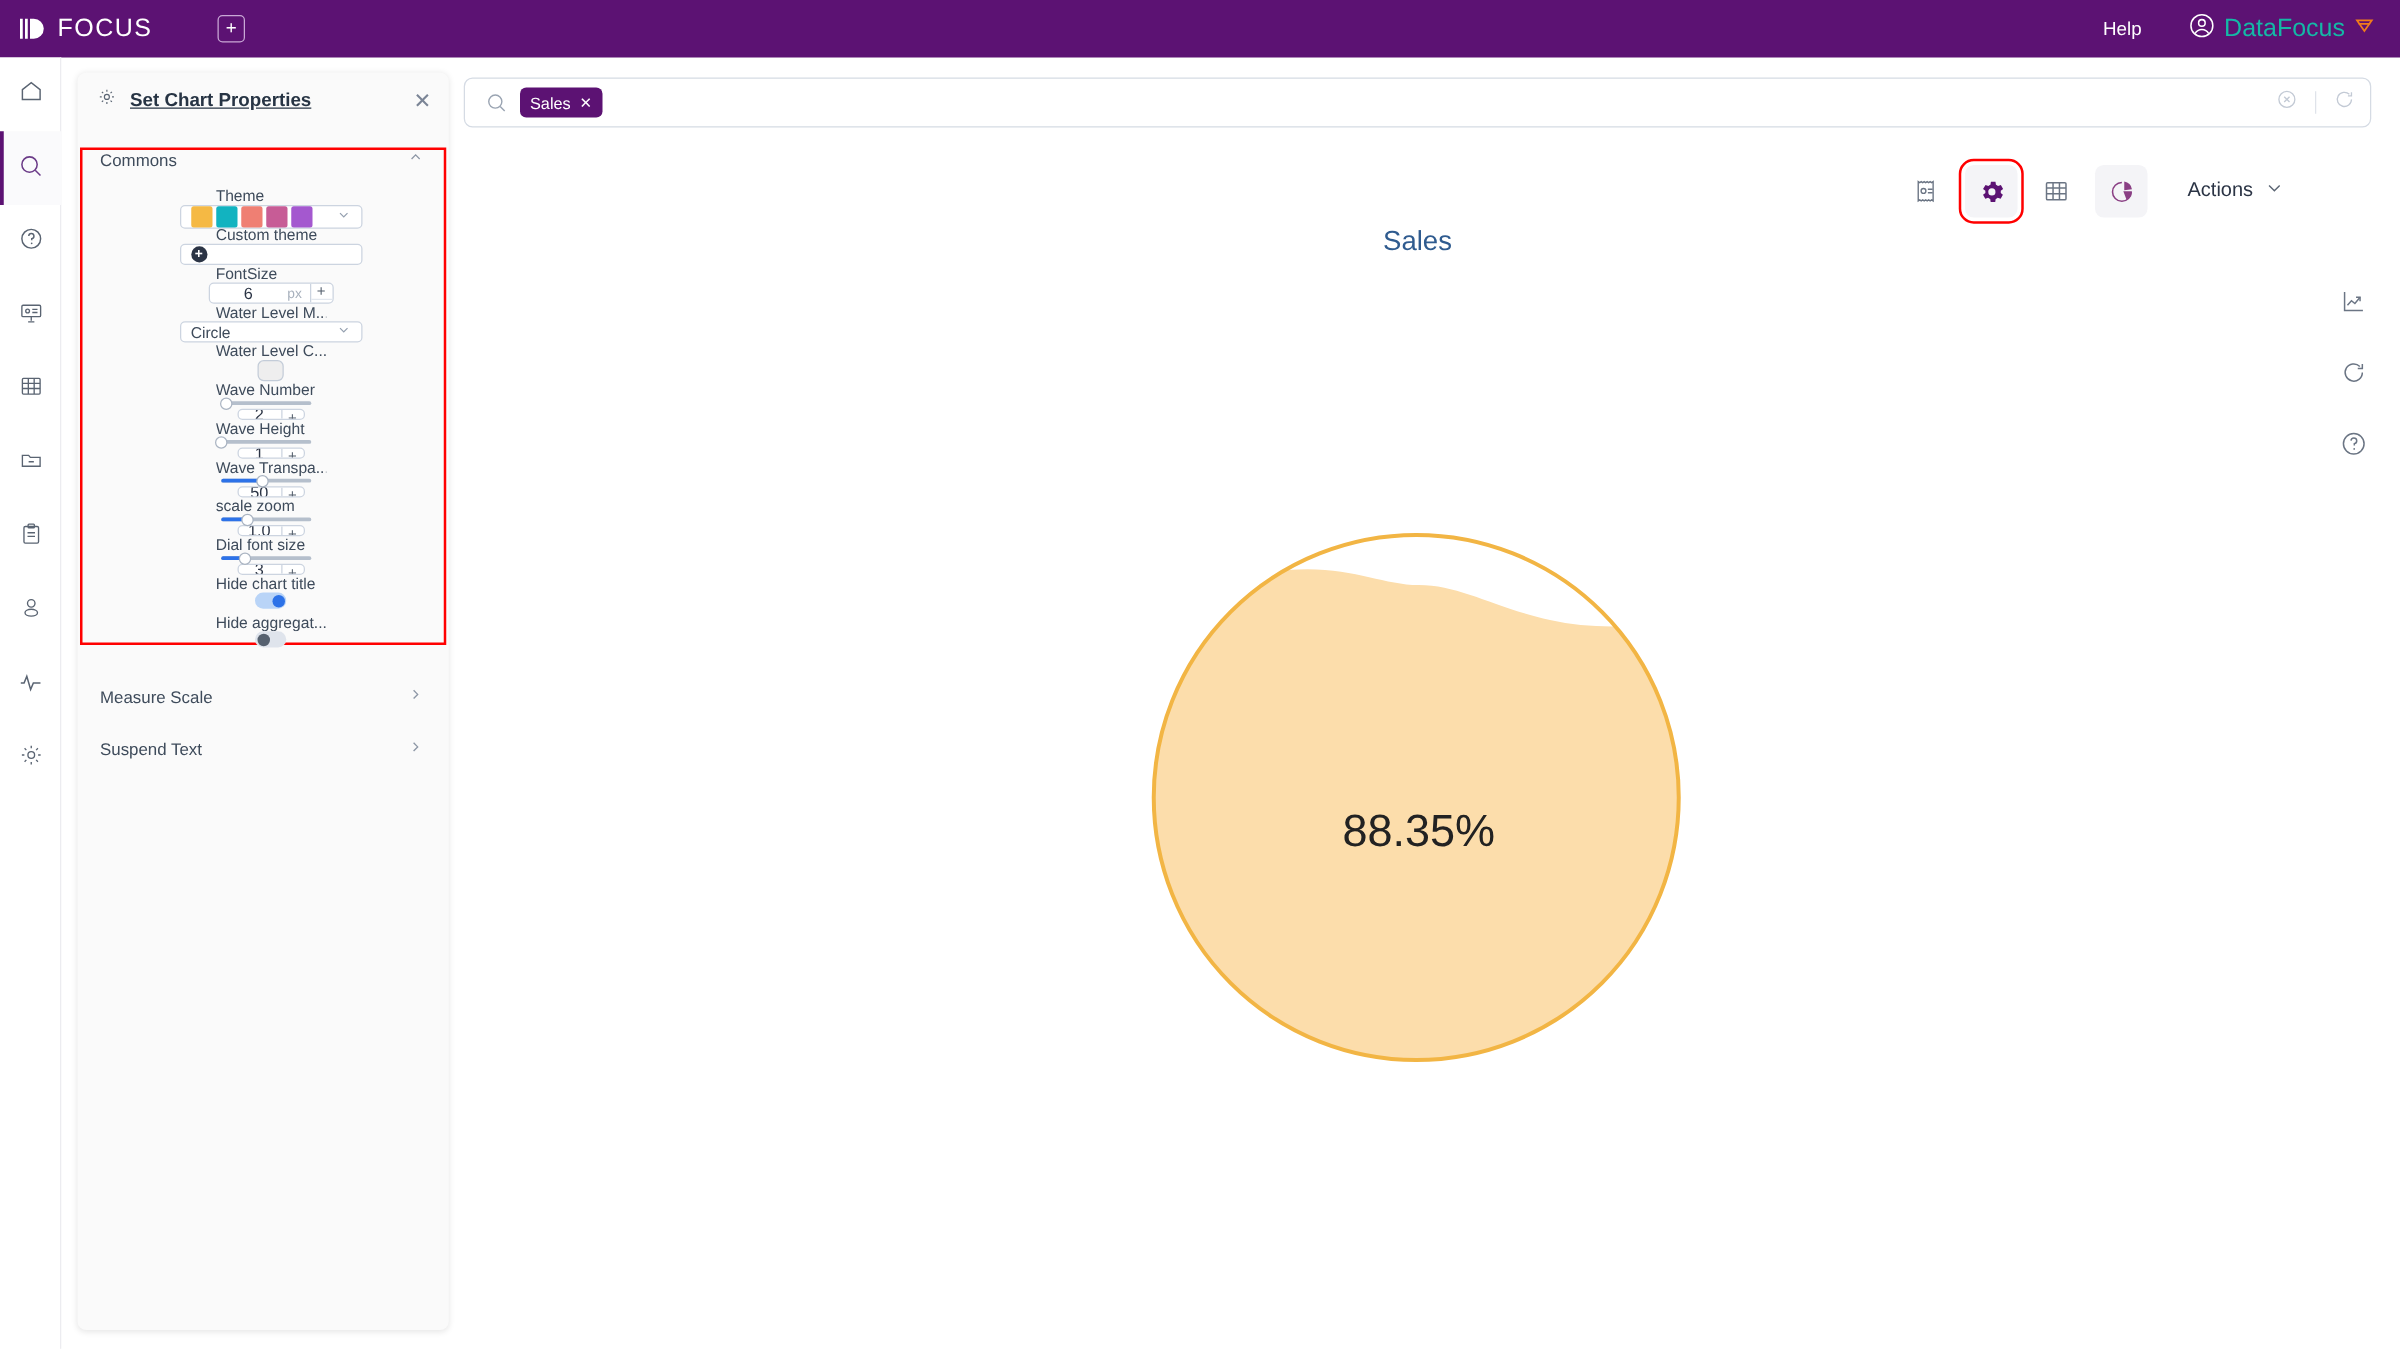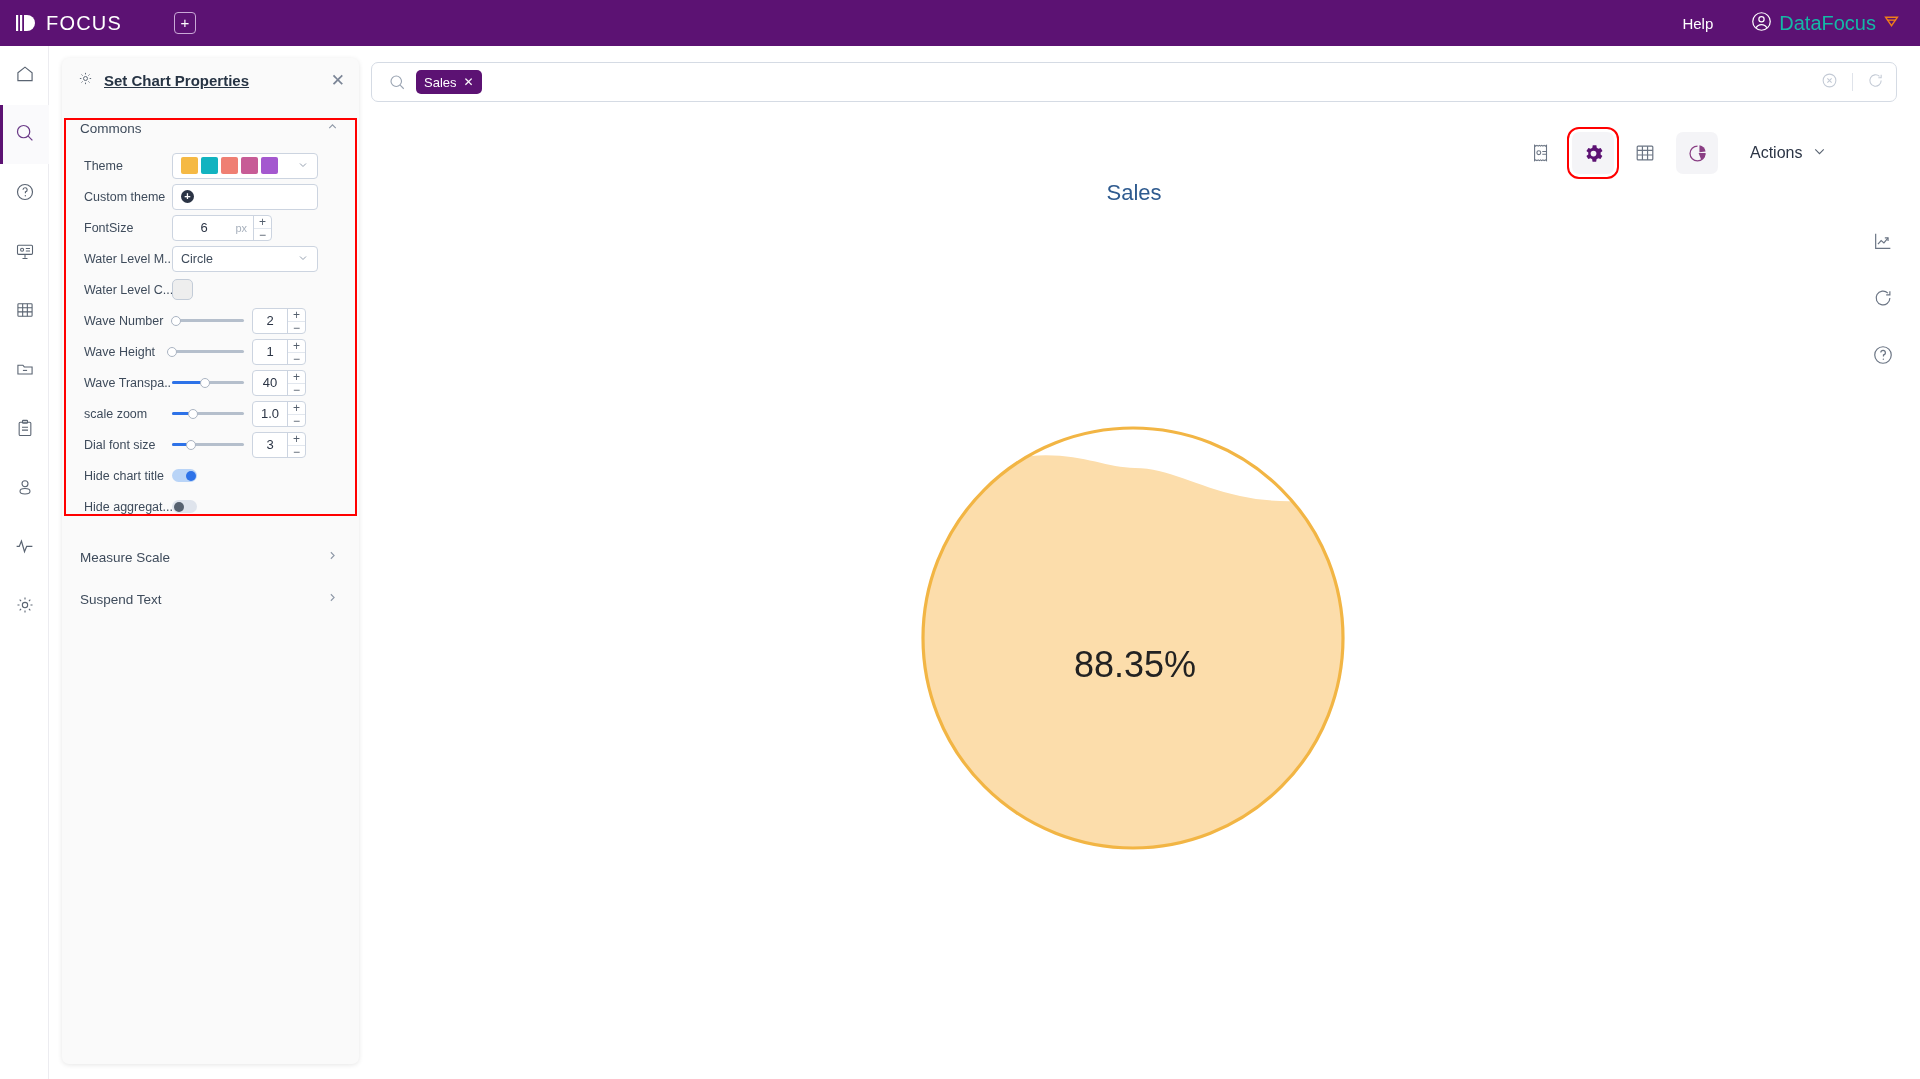--- a/index.html
+++ b/index.html
@@ -85,21 +85,21 @@
   .section-row {
     height: 36px; display: flex; align-items: center;
     padding: 0 20px 0 18px; cursor: pointer;
   }
   .section-label { font-size: 13.5px; color: #3e4b5b; }
   .section-caret { margin-left: auto; color: #8d97a6; }
 
   .prop-list { padding: 4px 0 0 0; }
   .prop-row {
     height: 31px; display: flex; align-items: center;
-    padding-left: 22px; padding-right: 10px;
+    padding-left: 22px; padding-right: 10px; flex-direction: column;
   }
   .prop-label {
     font-size: 12.5px; color: #3e4b5b;
     width: 88px; flex-shrink: 0;
     white-space: nowrap; overflow: hidden;
   }
 
   .select-box {
     height: 26px; width: 146px;
     border: 1px solid #ccd4e0; border-radius: 4px;
@@ -484,21 +484,21 @@
     </div>
 
     <div class="prop-row">
       <span class="prop-label">Wave Transpa...</span>
       <span class="slider-wrap">
         <span class="slider-track"></span>
         <span class="slider-fill" style="width:32px"></span>
         <span class="slider-knob" style="left:33px"></span>
       </span>
       <div class="stepper num-small">
-        <span class="stepper-value">40</span>
+        <span class="stepper-value">50</span>
         <span class="stepper-btns">
           <span class="stepper-btn up">+</span>
           <span class="stepper-btn">−</span>
         </span>
       </div>
     </div>
 
     <div class="prop-row">
       <span class="prop-label">scale zoom</span>
       <span class="slider-wrap">

